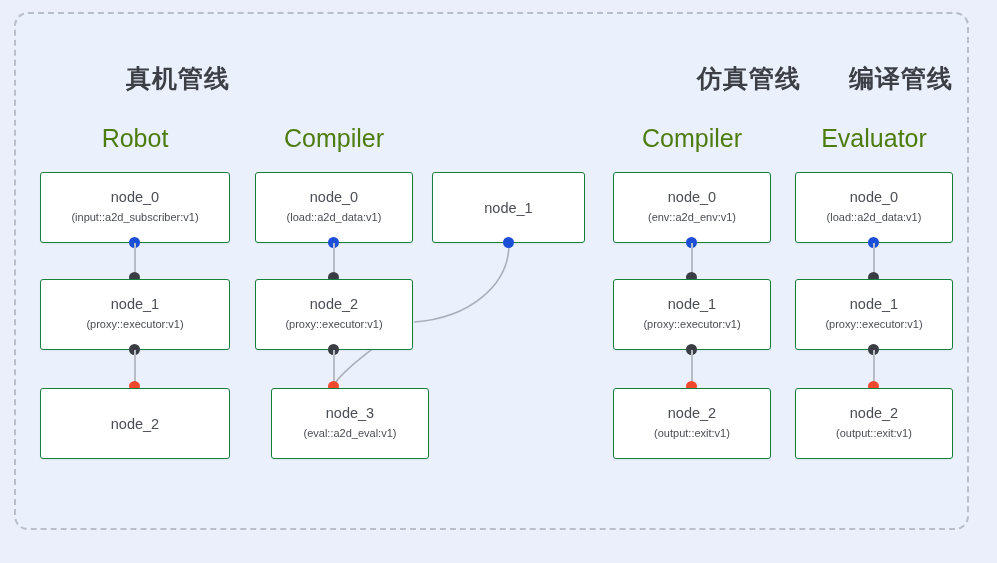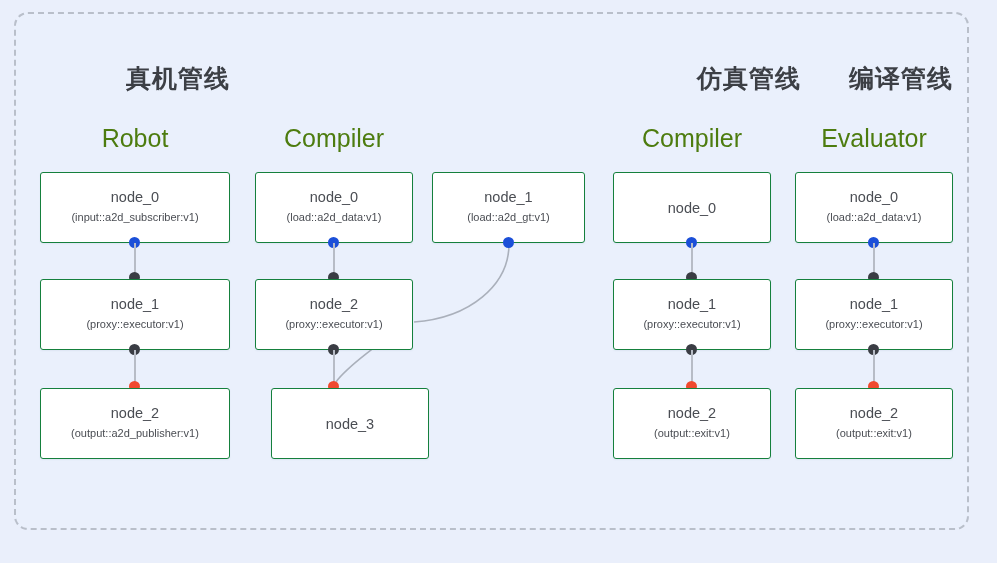--- a/index.html
+++ b/index.html
@@ -120,21 +120,20 @@
   <div class="node-box" style="left:40px; top:279px; width:190px; height:71px;">
     <div class="node-title">node_1</div>
     <div class="node-sub">(proxy::executor:v1)</div>
   </div>
   <div class="port port-mid" style="left:129px; top:344px;"></div>
   <div class="v-link" style="left:133.5px; top:350px; height:36px;"></div>
   <div class="port port-out" style="left:129px; top:381px;"></div>
 
   <div class="node-box" style="left:40px; top:388px; width:190px; height:71px;">
     <div class="node-title">node_2</div>
-    <div class="node-sub">(output::a2d_publisher:v1)</div>
   </div>
 
   <div class="col-title-en" style="left:255px; top:124px; width:158px;">Compiler</div>
 
   <div class="node-box" style="left:255px; top:172px; width:158px; height:71px;">
     <div class="node-title">node_0</div>
     <div class="node-sub">(load::a2d_data:v1)</div>
   </div>
   <div class="port port-in" style="left:328px; top:237px;"></div>
   <div class="v-link" style="left:332.5px; top:243px; height:36px;"></div>
@@ -143,33 +142,34 @@
   <div class="node-box" style="left:255px; top:279px; width:158px; height:71px;">
     <div class="node-title">node_2</div>
     <div class="node-sub">(proxy::executor:v1)</div>
   </div>
   <div class="port port-mid" style="left:328px; top:344px;"></div>
   <div class="v-link" style="left:332.5px; top:350px; height:36px;"></div>
   <div class="port port-out" style="left:328px; top:381px;"></div>
 
   <div class="node-box" style="left:271px; top:388px; width:158px; height:71px;">
     <div class="node-title">node_3</div>
+    <div class="node-sub">(eval::a2d_eval:v1)</div>
   </div>
 
   <div class="node-box" style="left:432px; top:172px; width:153px; height:71px;">
     <div class="node-title">node_1</div>
-    <div class="node-sub">(load::a2d_gt:v1)</div>
   </div>
   <div class="port port-in" style="left:503px; top:237px;"></div>
 
   <div class="col-title-cn" style="left:643px; top:62px; width:158px;">仿真管线</div>
   <div class="col-title-en" style="left:613px; top:124px; width:158px;">Compiler</div>
 
   <div class="node-box" style="left:613px; top:172px; width:158px; height:71px;">
     <div class="node-title">node_0</div>
+    <div class="node-sub">(env::a2d_env:v1)</div>
   </div>
   <div class="port port-in" style="left:686px; top:237px;"></div>
   <div class="v-link" style="left:690.5px; top:243px; height:36px;"></div>
   <div class="port port-mid" style="left:686px; top:272px;"></div>
 
   <div class="node-box" style="left:613px; top:279px; width:158px; height:71px;">
     <div class="node-title">node_1</div>
     <div class="node-sub">(proxy::executor:v1)</div>
   </div>
   <div class="port port-mid" style="left:686px; top:344px;"></div>

